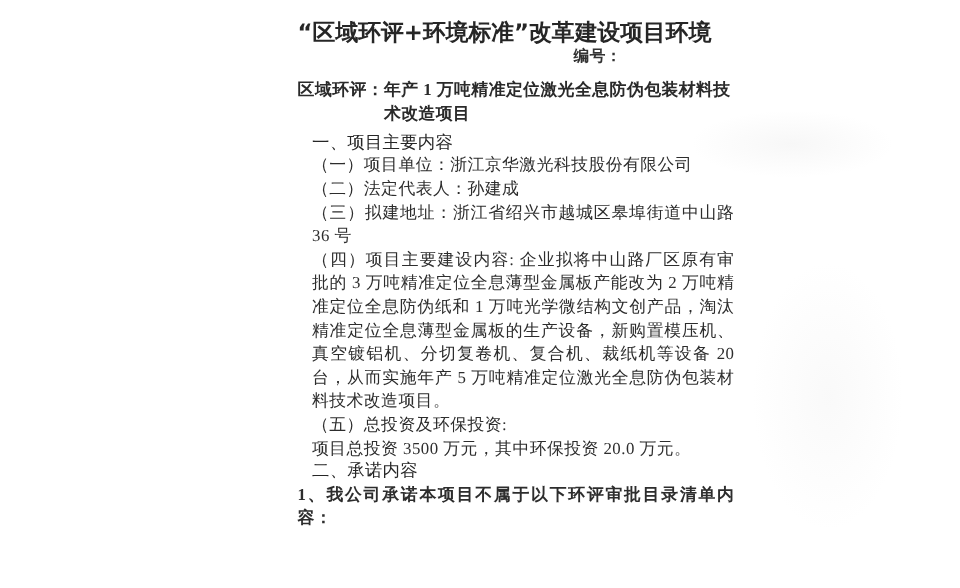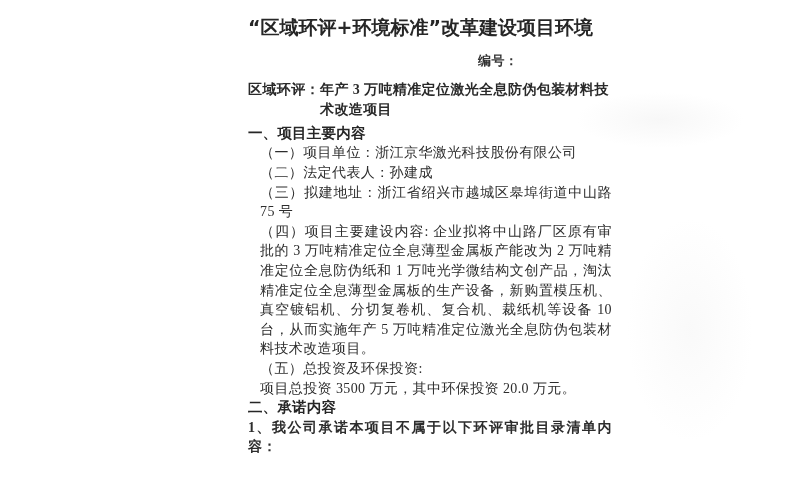--- a/index.html
+++ b/index.html
@@ -33,42 +33,43 @@
   .title {
     text-align: left;
     font-family: "DejaVu Sans", "Liberation Sans", sans-serif;
     font-weight: 700;
     font-size: 19px;
     line-height: 23px;
     color: #262626;
     letter-spacing: 0;
   }
   .serial {
-    margin: 14px 0 0 230px;
+    margin: 0 0 0 230px;
     font-weight: 700;
     font-size: 13px;
     line-height: 16px;
     color: #333;
   }
   .fields {
     margin-top: 11px;
     font-weight: 700;
     line-height: 20.4px;
     color: #2a2a2a;
   }
   .field { display: flex; }
   .flabel { white-space: nowrap; }
   .fvalue { flex: 1; }
   .sec-heading {
     font-family: "DejaVu Sans", "Liberation Sans", sans-serif;
-    font-weight: 700;
+    font-weight: 400;
     font-size: 14.5px;
     line-height: 19.6px;
     color: #262626;
     letter-spacing: 0.2px;
+    margin-left: 12px;
   }
   .sec1 { margin-top: 3px; }
   .item {
     padding-left: 12px;
     text-align: justify;
     color: #2d2d2d;
   }
   .s2-item {
     text-align: justify;
     color: #2d2d2d;
@@ -83,30 +84,30 @@
 
     <div class="title">
       <div>“区域环评+环境标准”改革建设项目环境</div>
     </div>
 
     <div class="serial">编号：</div>
 
     <div class="fields">
       <div class="field">
         <span class="flabel">区域环评：</span>
-        <span class="fvalue">年产 3 万吨精准定位激光全息防伪包装材料技术改造项目</span>
+        <span class="fvalue">年产 1 万吨精准定位激光全息防伪包装材料技术改造项目</span>
       </div>
     </div>
 
     <div class="sec1">
       <div class="sec-heading">一、项目主要内容</div>
       <div class="item">（一）项目单位：浙江京华激光科技股份有限公司</div>
       <div class="item">（二）法定代表人：孙建成</div>
-      <div class="item">（三）拟建地址：浙江省绍兴市越城区皋埠街道中山路 75 号</div>
-      <div class="item">（四）项目主要建设内容: 企业拟将中山路厂区原有审批的 3 万吨精准定位全息薄型金属板产能改为 2 万吨精准定位全息防伪纸和 1 万吨光学微结构文创产品，淘汰精准定位全息薄型金属板的生产设备，新购置模压机、真空镀铝机、分切复卷机、复合机、裁纸机等设备 10 台，从而实施年产 5 万吨精准定位激光全息防伪包装材料技术改造项目。</div>
+      <div class="item">（三）拟建地址：浙江省绍兴市越城区皋埠街道中山路 36 号</div>
+      <div class="item">（四）项目主要建设内容: 企业拟将中山路厂区原有审批的 3 万吨精准定位全息薄型金属板产能改为 2 万吨精准定位全息防伪纸和 1 万吨光学微结构文创产品，淘汰精准定位全息薄型金属板的生产设备，新购置模压机、真空镀铝机、分切复卷机、复合机、裁纸机等设备 20 台，从而实施年产 5 万吨精准定位激光全息防伪包装材料技术改造项目。</div>
       <div class="item">（五）总投资及环保投资:</div>
       <div class="item">项目总投资 3500 万元，其中环保投资 20.0 万元。</div>
     </div>
 
     <div class="sec2">
       <div class="sec-heading">二、承诺内容</div>
       <div class="s2-item">1、我公司承诺本项目不属于以下环评审批目录清单内容：</div>
     </div>
 
   </div>

